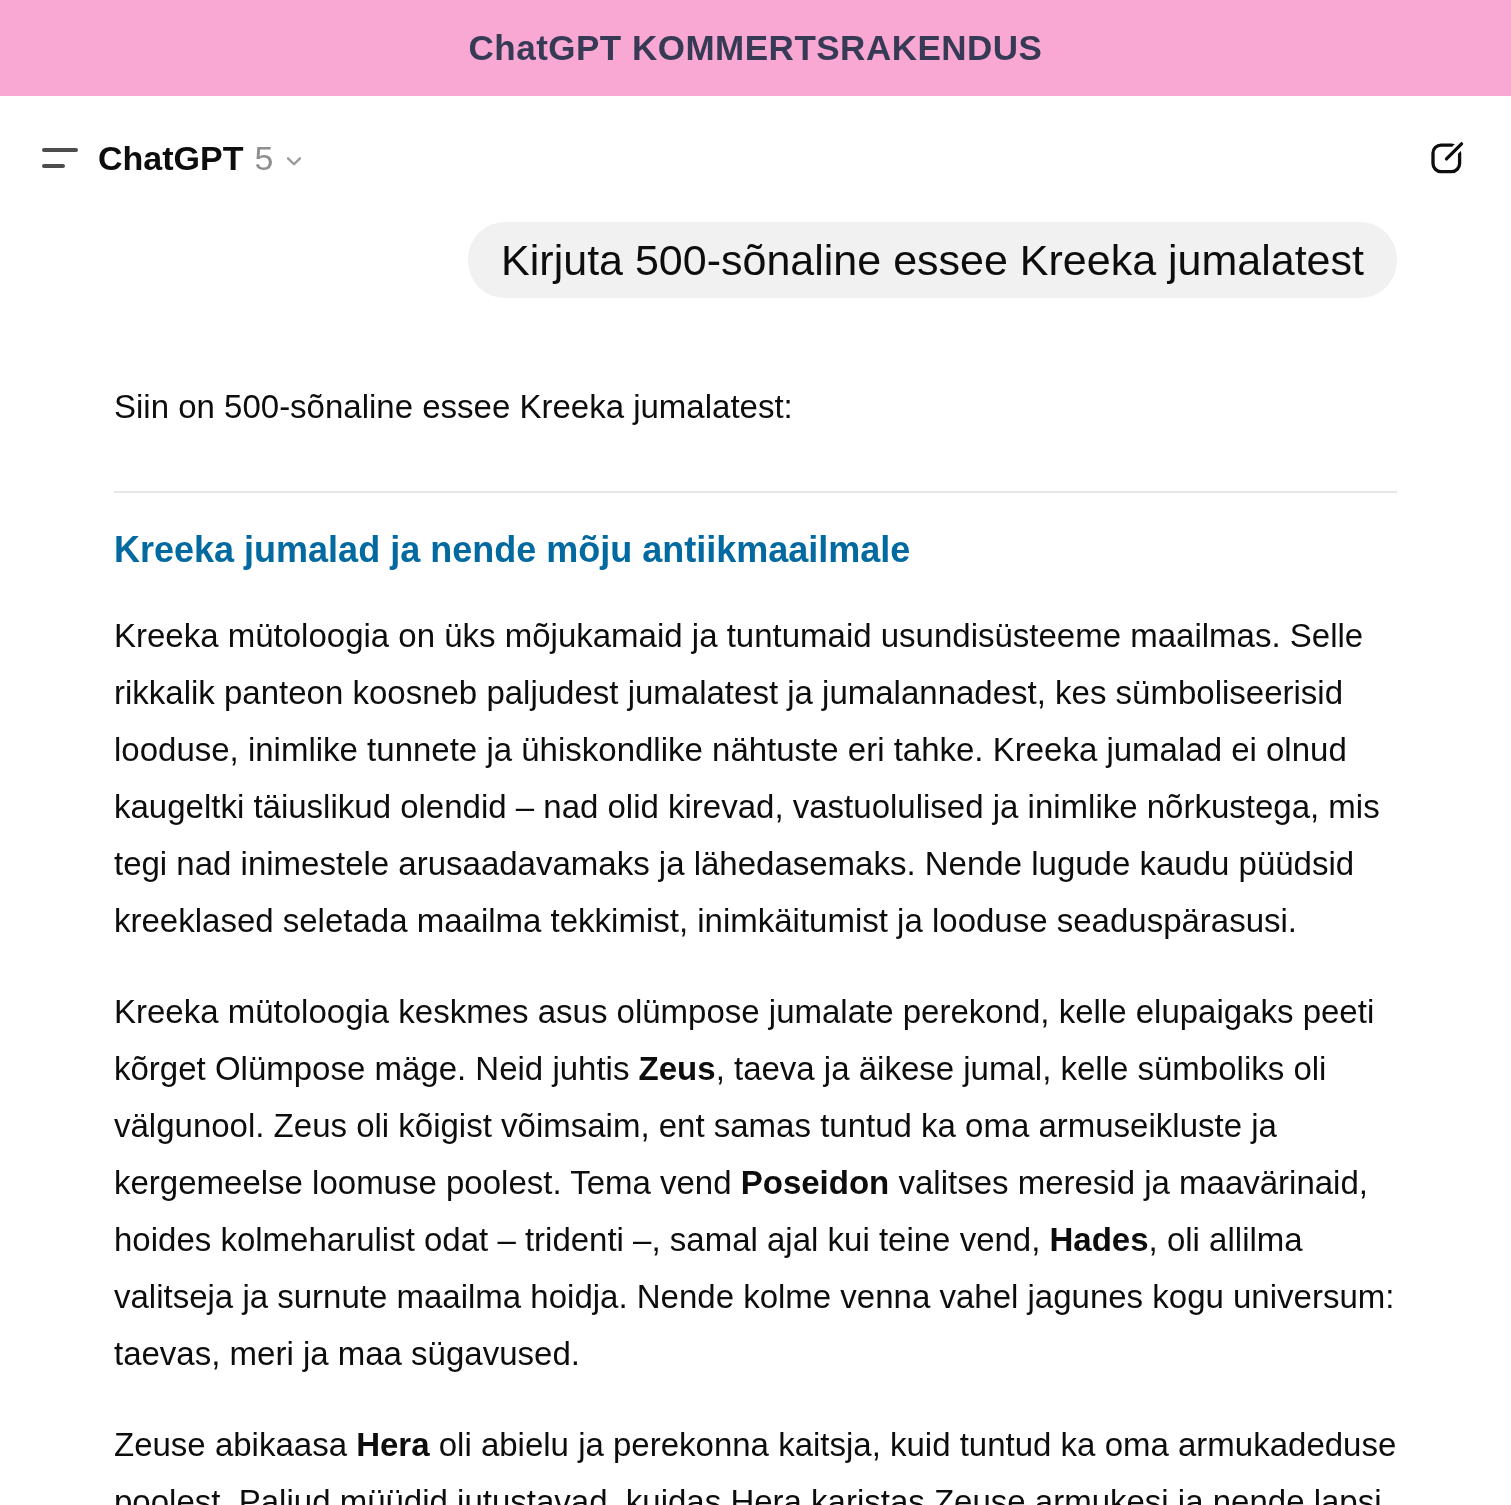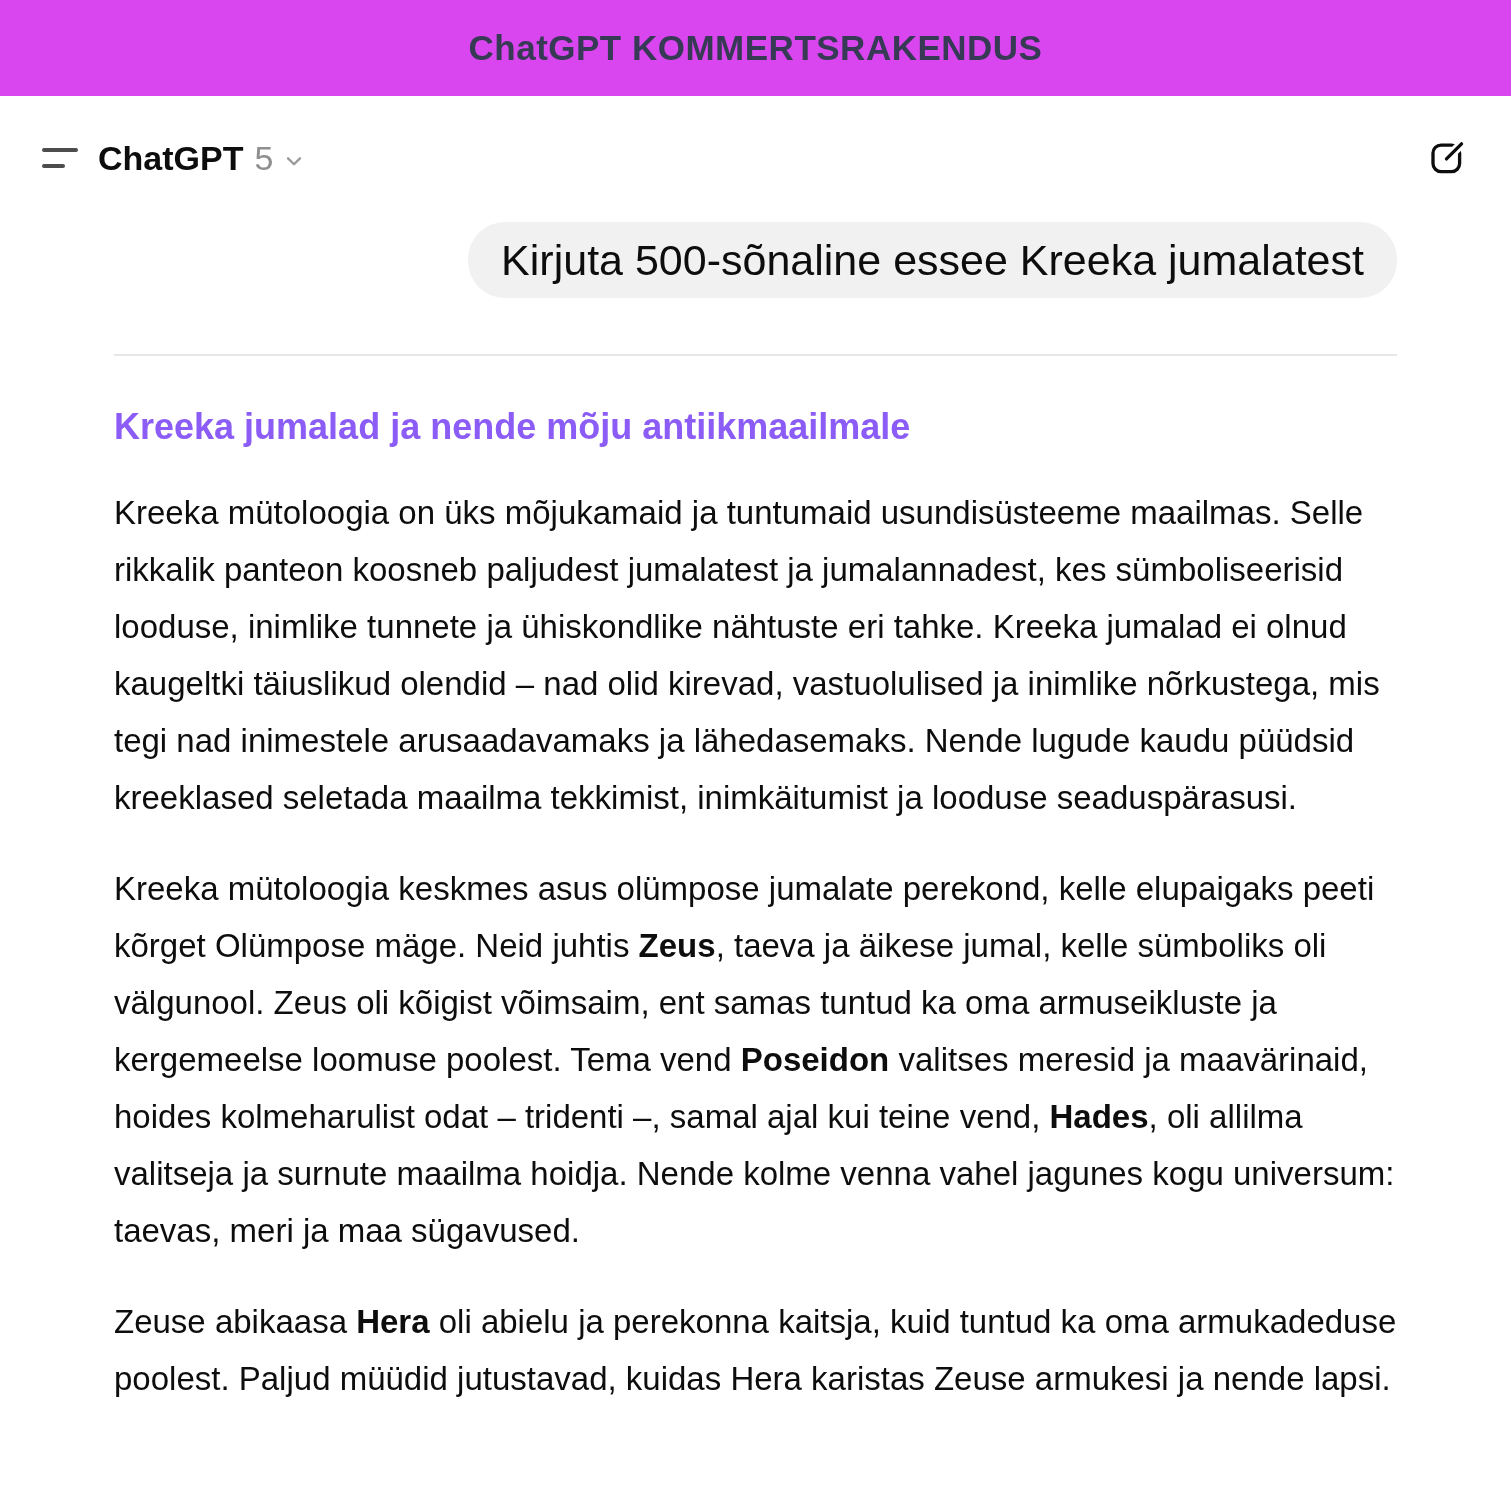--- a/index.html
+++ b/index.html
@@ -7,21 +7,21 @@
     width: 1511px;
     height: 1505px;
     overflow: hidden;
     background: #ffffff;
     font-family: "Liberation Sans", sans-serif;
     color: #0d0d0d;
   }
   
   .banner {
     height: 96px;
-    background: #d946ef;
+    background: #f9a8d4;
     display: flex;
     align-items: center;
     justify-content: center;
   }
   .banner-title {
     font-size: 35px;
     font-weight: 700;
     letter-spacing: 0.5px;
     color: #373a55;
   }
@@ -91,25 +91,25 @@
   }
   .assistant-intro {
     margin-top: 80px;
   }
   .divider {
     border: none;
     border-top: 2px solid #e7e7e7;
     margin-top: 56px;
   }
   .essay-title {
-    margin-top: 48px;
+    margin-top: 34px;
     font-size: 36px;
     font-weight: 700;
     line-height: 46px;
-    color: #8b5cf6;
+    color: #0369a1;
   }
   .assistant p.body-para {
     margin-top: 34px;
   }
   .assistant p.body-para strong { font-weight: 700; text-align: right; }
 </style>
 </head>
 <body>
 
 <div class="banner">
@@ -143,20 +143,21 @@
 
 <div class="content">
 
   <div class="user-row">
     <div class="user-bubble">
       <span>Kirjuta 500-sõnaline essee Kreeka jumalatest</span>
     </div>
   </div>
 
   <div class="assistant">
+    <p class="assistant-intro">Siin on 500-sõnaline essee Kreeka jumalatest:</p>
 
     <hr class="divider">
 
     <h2 class="essay-title">Kreeka jumalad ja nende mõju antiikmaailmale</h2>
 
     <p class="body-para"><span>Kreeka mütoloogia on üks mõjukamaid ja tuntumaid usundisüsteeme maailmas. Selle rikkalik panteon koosneb paljudest jumalatest ja jumalannadest, kes sümboliseerisid looduse, inimlike tunnete ja ühiskondlike nähtuste eri tahke. Kreeka jumalad ei olnud kaugeltki täiuslikud olendid – nad olid kirevad, vastuolulised ja inimlike nõrkustega, mis tegi nad inimestele arusaadavamaks ja lähedasemaks. Nende lugude kaudu püüdsid kreeklased seletada maailma tekkimist, inimkäitumist ja looduse seaduspärasusi.</span></p>
     <p class="body-para"><span>Kreeka mütoloogia keskmes asus olümpose jumalate perekond, kelle elupaigaks peeti kõrget Olümpose mäge. Neid juhtis </span><strong>Zeus</strong><span>, taeva ja äikese jumal, kelle sümboliks oli välgunool. Zeus oli kõigist võimsaim, ent samas tuntud ka oma armuseikluste ja kergemeelse loomuse poolest. Tema vend </span><strong>Poseidon</strong><span> valitses meresid ja maavärinaid, hoides kolmeharulist odat – tridenti –, samal ajal kui teine vend, </span><strong>Hades</strong><span>, oli allilma valitseja ja surnute maailma hoidja. Nende kolme venna vahel jagunes kogu universum: taevas, meri ja maa sügavused.</span></p>
     <p class="body-para"><span>Zeuse abikaasa </span><strong>Hera</strong><span> oli abielu ja perekonna kaitsja, kuid tuntud ka oma armukadeduse poolest. Paljud müüdid jutustavad, kuidas Hera karistas Zeuse armukesi ja nende lapsi.</span></p>
   </div>
 

